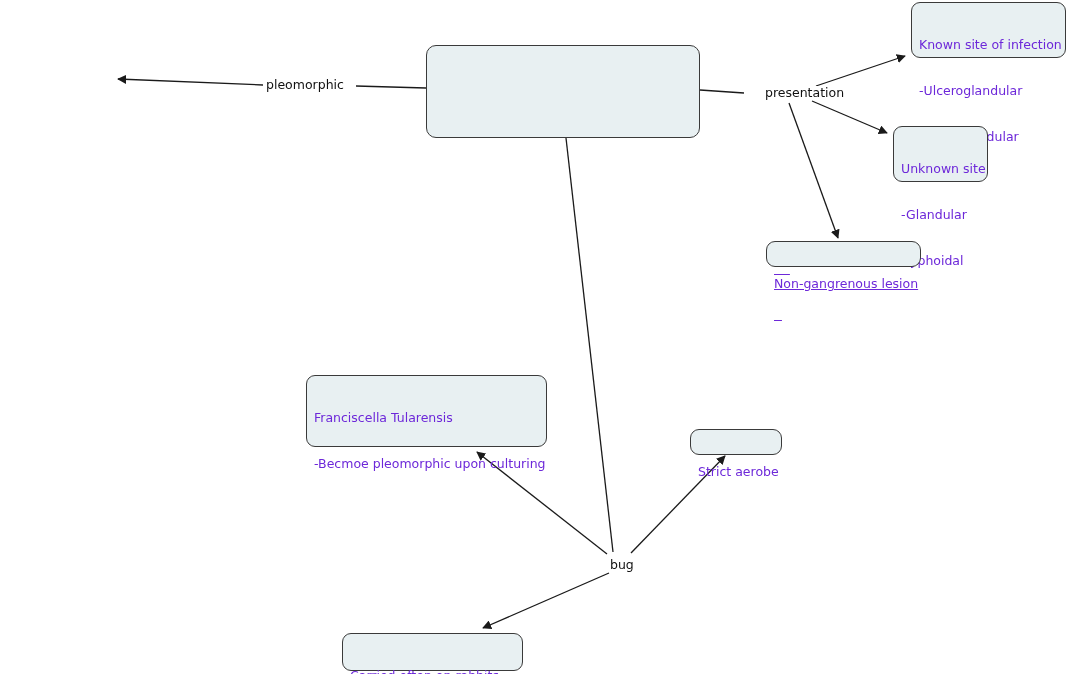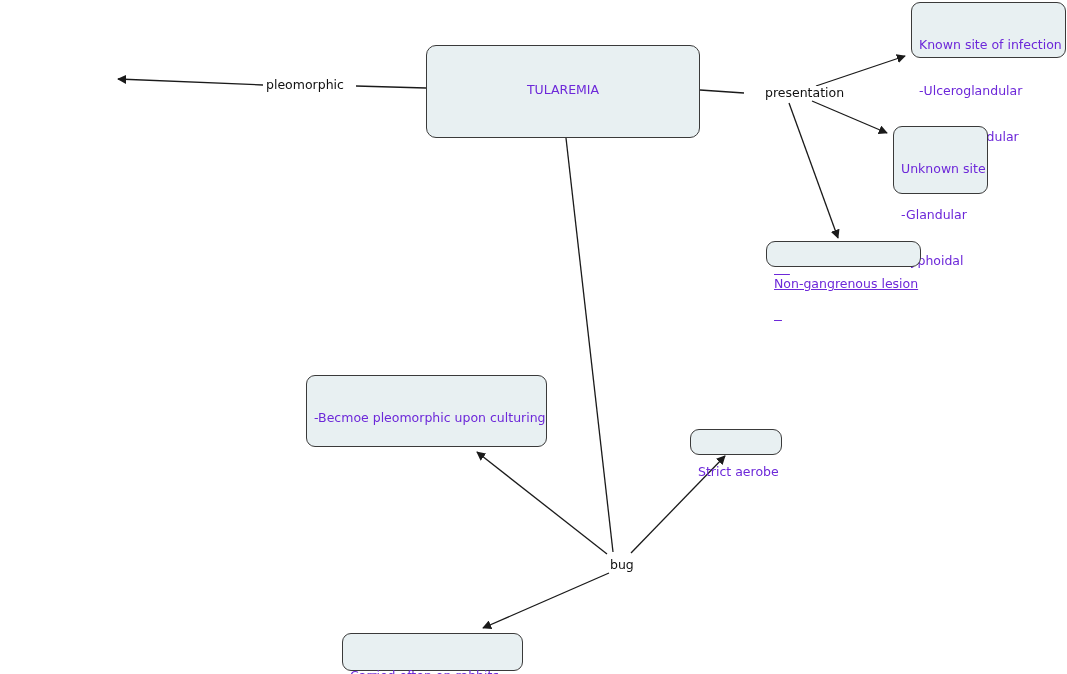--- a/index.html
+++ b/index.html
@@ -83,42 +83,42 @@
     <line x1="566" y1="138" x2="613" y2="552" stroke="#1a1a1a" stroke-width="1.3"></line>
 
     <line x1="607" y1="554" x2="477" y2="452" stroke="#1a1a1a" stroke-width="1.3" marker-end="url(#arrow)"></line>
 
     <line x1="631" y1="553" x2="725" y2="456" stroke="#1a1a1a" stroke-width="1.3" marker-end="url(#arrow)"></line>
 
     <line x1="609" y1="573" x2="483" y2="628" stroke="#1a1a1a" stroke-width="1.3" marker-end="url(#arrow)"></line>
   </svg>
 
   <div class="node center" style="left:426px; top:45px; width:274px; height:93px;">
-    <span class="title-line">TULAREMIA</span>
     <span class="blank-line"></span>
   </div>
 
 
   <div class="node" style="left:911px; top:2px; width:155px; height:56px;">
     <span class="title-line">Known site of infection</span>
     <span class="title-line">-Ulceroglandular</span>
     <span class="title-line">-Oculoglandular</span>
   </div>
 
-  <div class="node" style="left:893px; top:126px; width:95px; height:68px;">
+  <div class="node" style="left:893px; top:126px; width:95px; height:56px;">
     <span class="title-line">Unknown site</span>
     <span class="title-line">-Glandular</span>
     <span class="title-line">-Typhoidal</span>
   </div>
 
   <div class="node" style="left:766px; top:241px; width:155px; height:26px; padding-top:4px;text-decoration:underline;">
     <span class="title-line">Non-gangrenous lesion</span>
   </div>
 
   <div class="node" style="left:306px; top:375px; width:241px; height:72px;">
+    <span class="title-line">Franciscella Tularensis</span>
     <span class="title-line">-Becmoe pleomorphic upon culturing</span>
   </div>
 
   <div class="node" style="left:690px; top:429px; width:92px; height:26px; ">
     <span class="title-line">Strict aerobe</span>
   </div>
 
   <div class="node" style="left:342px; top:633px; width:181px; height:38px;">
     <span class="title-line">Carried often on rabbits</span>
     

